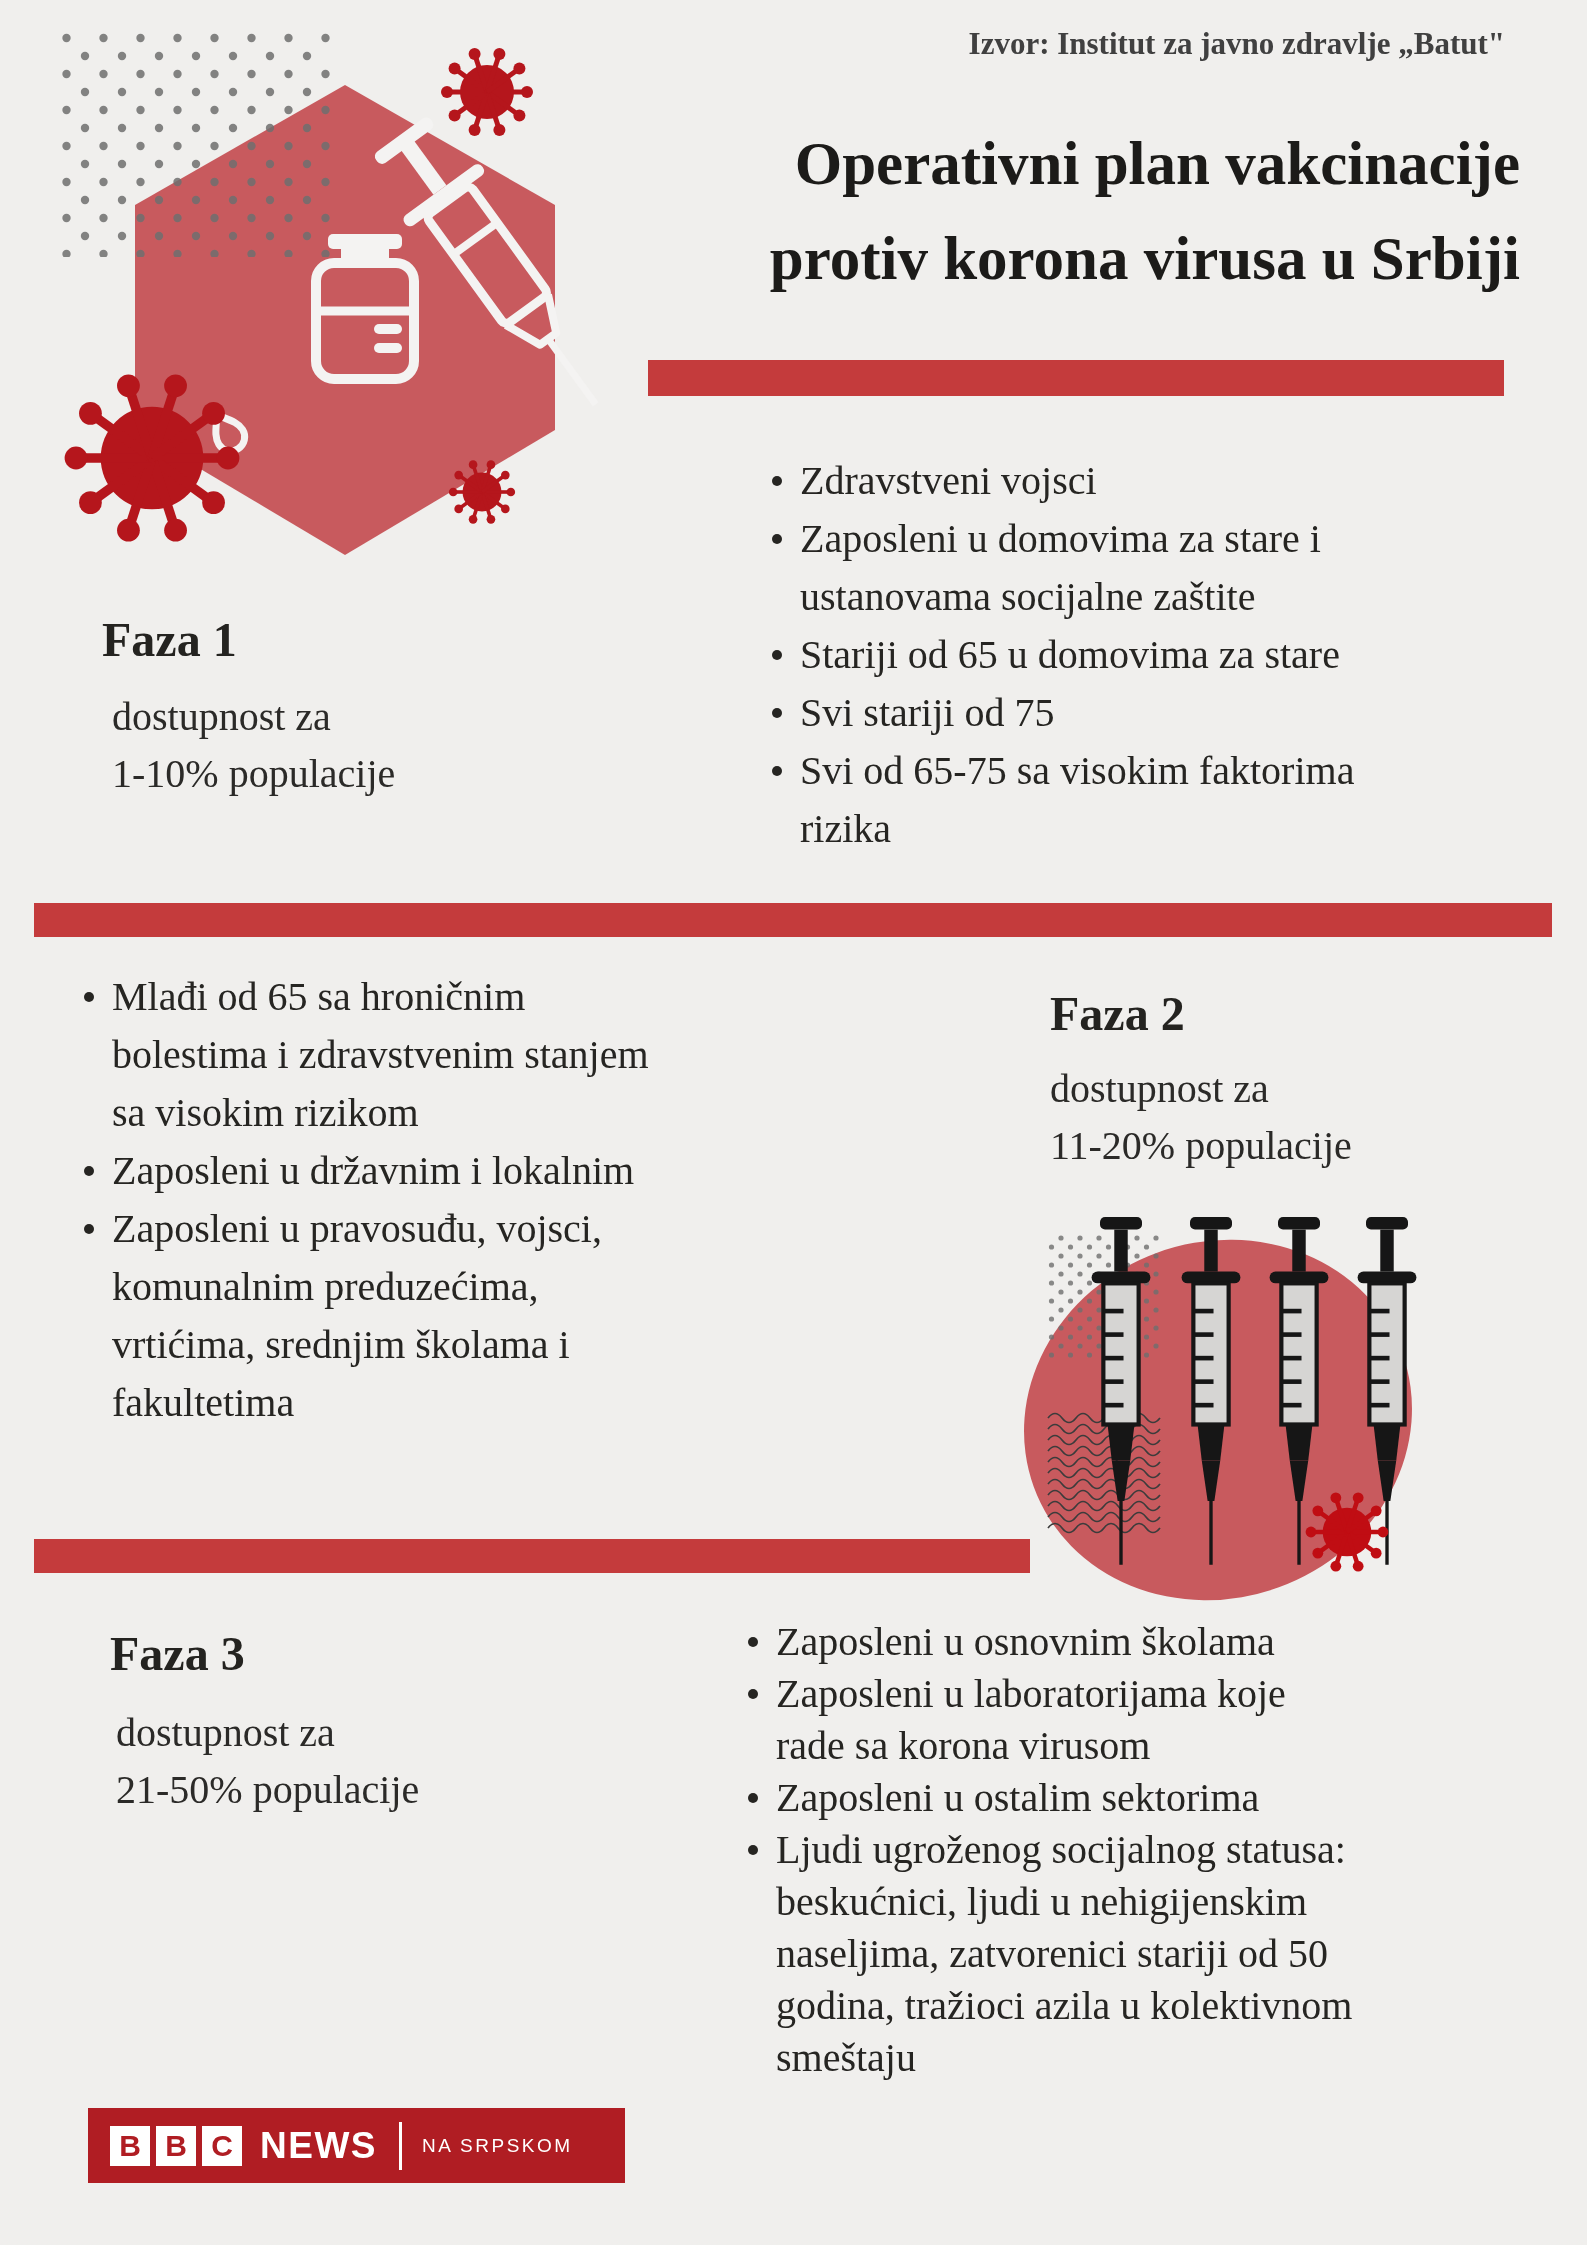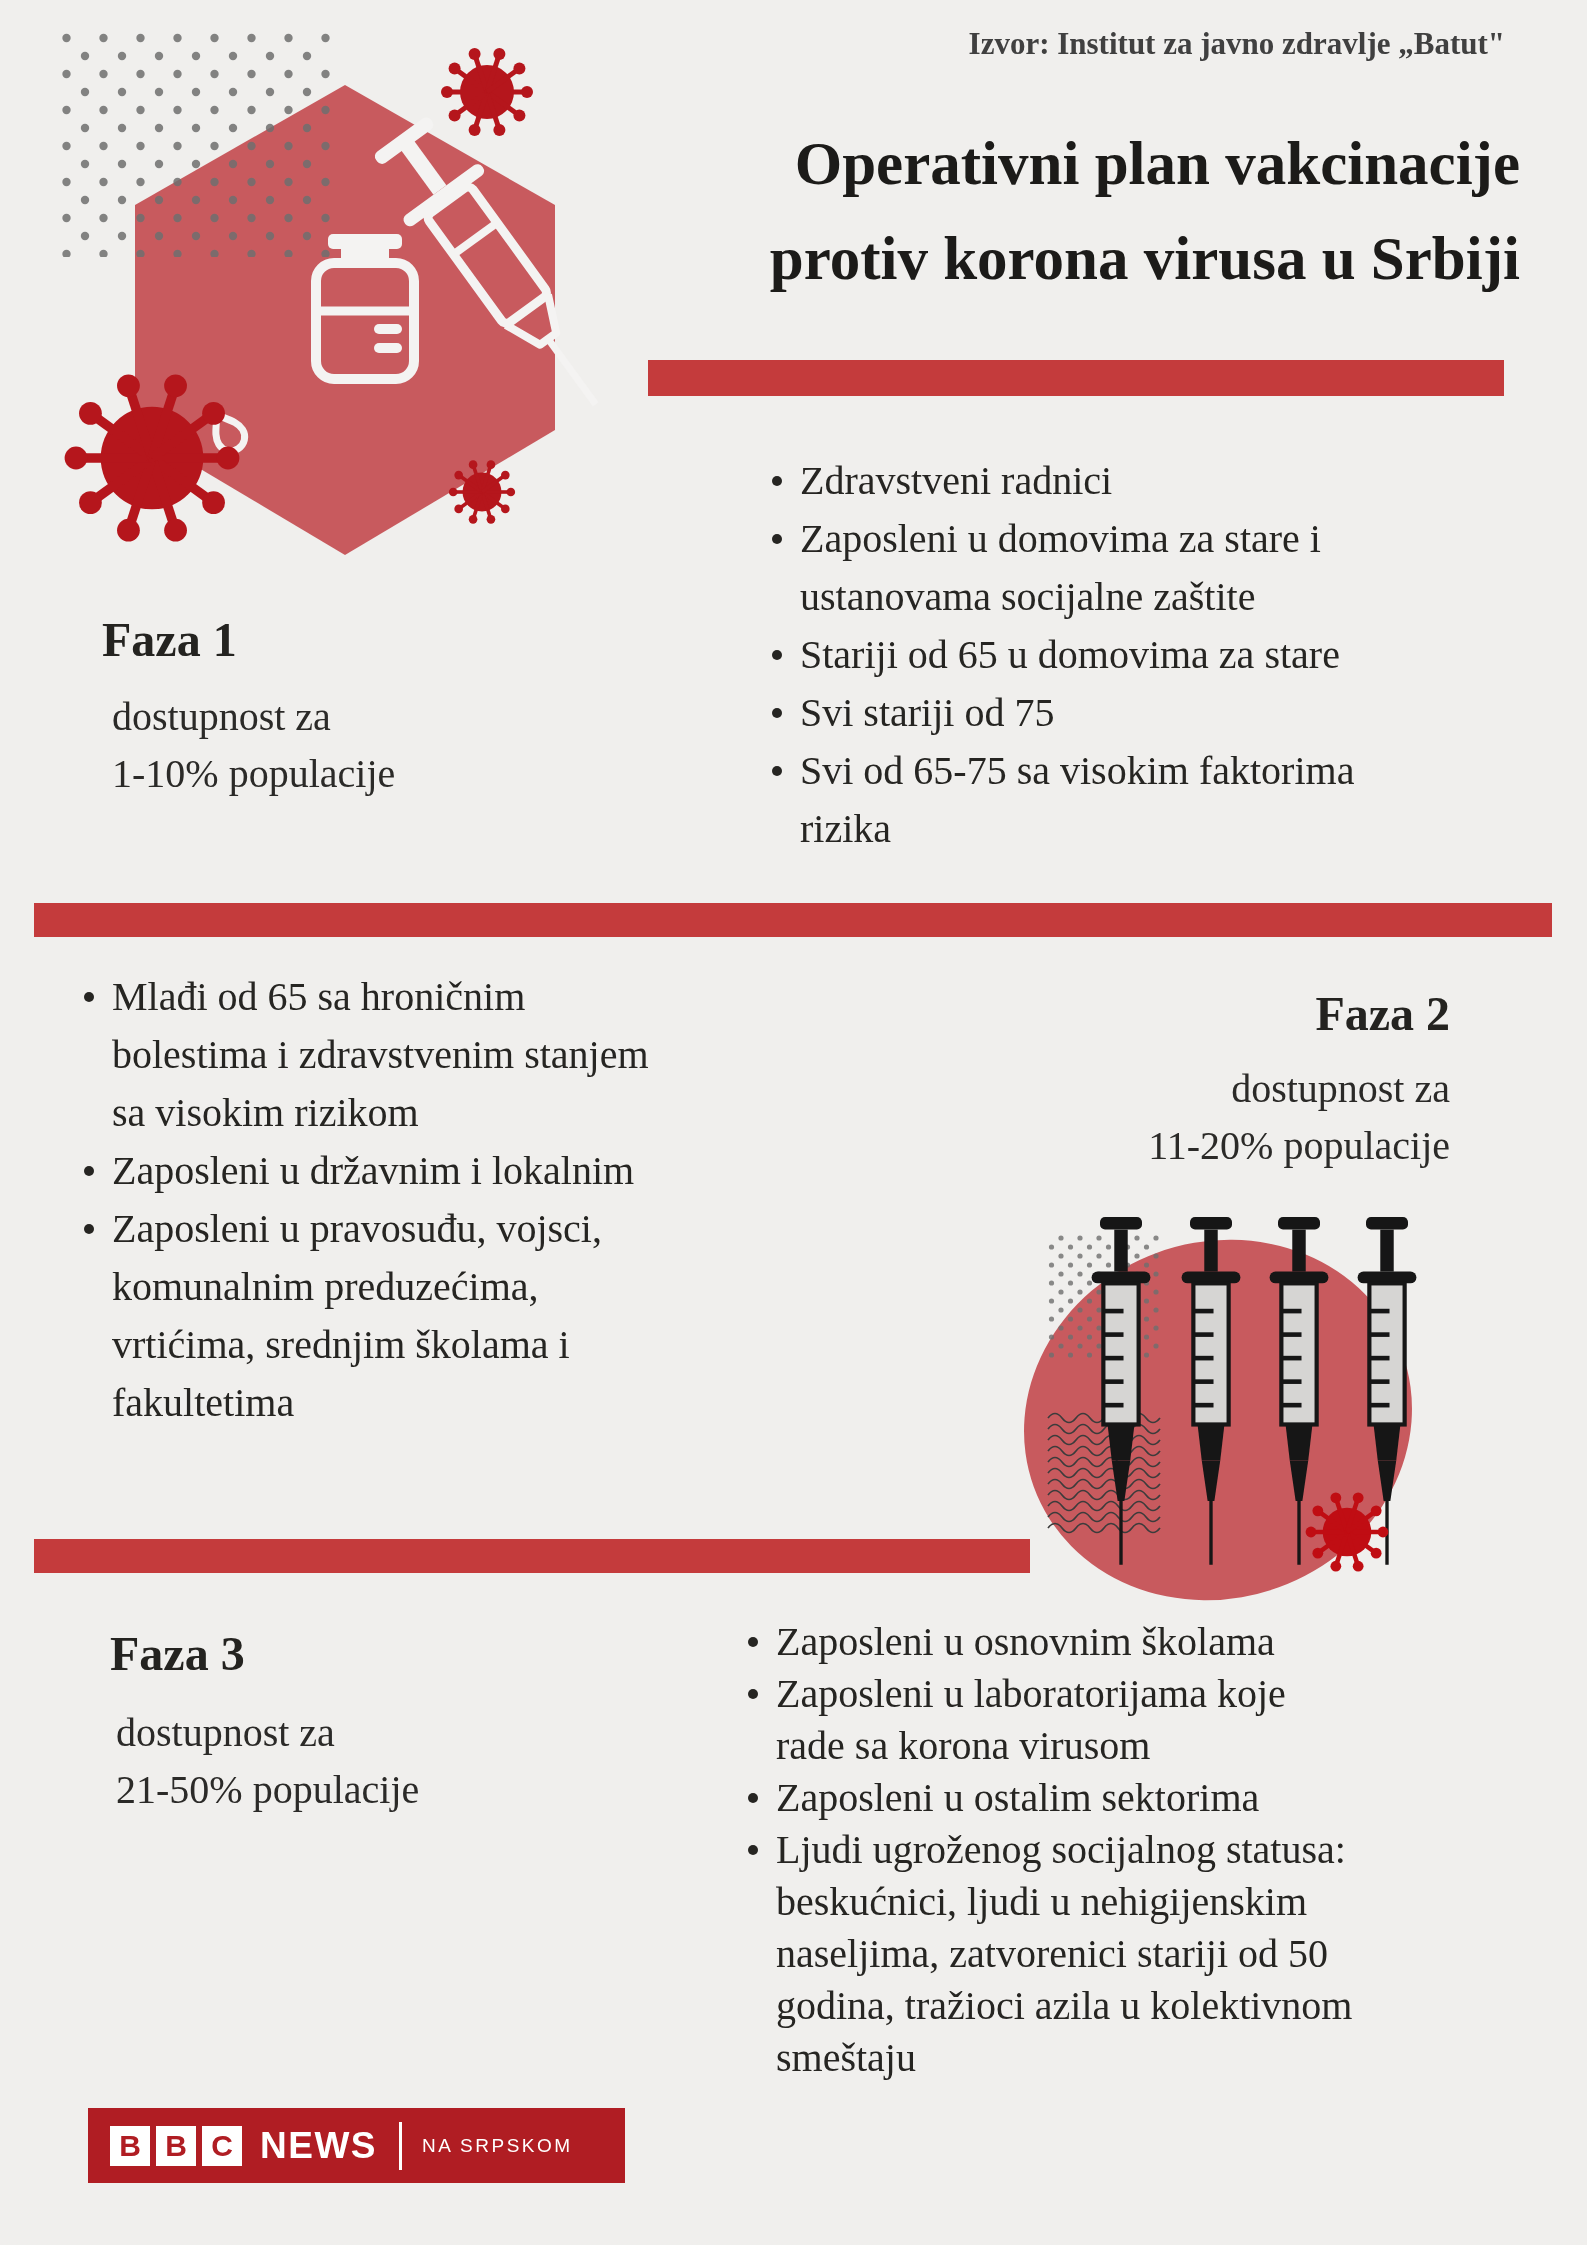--- a/index.html
+++ b/index.html
@@ -23,21 +23,21 @@
   .red-bar{background:#c43b3c;}
   .title-bar{left:648px;top:360px;width:856px;height:36px;}
   .divider-1{left:34px;top:903px;width:1518px;height:34px;}
   .divider-2{left:34px;top:1539px;width:996px;height:34px;}
   
   .phase-heading{font-size:48px;font-weight:700;line-height:84px;color:#242320;white-space:nowrap;}
   .phase-sub{font-size:40px;line-height:57px;color:#2b2a28;}
   .phase-sub div{white-space:nowrap;}
   .phase1-block{left:102px;top:598px;}
   .phase1-block .phase-sub{padding-left:10px;margin-top:6px;}
-  .phase2-block{left:1050px;top:972px;width:400px;text-align:right;}
+  .phase2-block{left:1050px;top:972px;width:400px;text-align:left;}
   .phase2-block .phase-sub{margin-top:4px;}
   .phase3-block{left:110px;top:1612px;}
   .phase3-block .phase-sub{padding-left:6px;margin-top:8px;}
   
   .bullets{list-style:none;margin:0;padding:0;font-size:40px;color:#262522;}
   .bullets li{position:relative;padding-left:34px;}
   .bullets .bl{display:block;white-space:nowrap;line-height:58px;}
   .bullets li::before{
     content:"";position:absolute;left:6px;top:24px;
     width:10px;height:10px;border-radius:50%;background:#262522;
@@ -164,21 +164,21 @@
   <div class="abs phase1-block">
     <div class="phase-heading">Faza 1</div>
     <div class="phase-sub">
       <div>dostupnost za</div>
       <div>1-10% populacije</div>
     </div>
   </div>
 
   <ul class="abs bullets phase1-bullets">
     <li>
-        <span class="bl">Zdravstveni radnici</span>
+        <span class="bl">Zdravstveni vojsci</span>
       </li>
     <li>
       <span class="bl">Zaposleni u domovima za stare i</span>
       <span class="bl">ustanovama socijalne zaštite</span>
     </li>
     <li>
         <span class="bl">Stariji od 65 u domovima za stare</span>
       </li>
     <li>
         <span class="bl">Svi stariji od 75</span>

